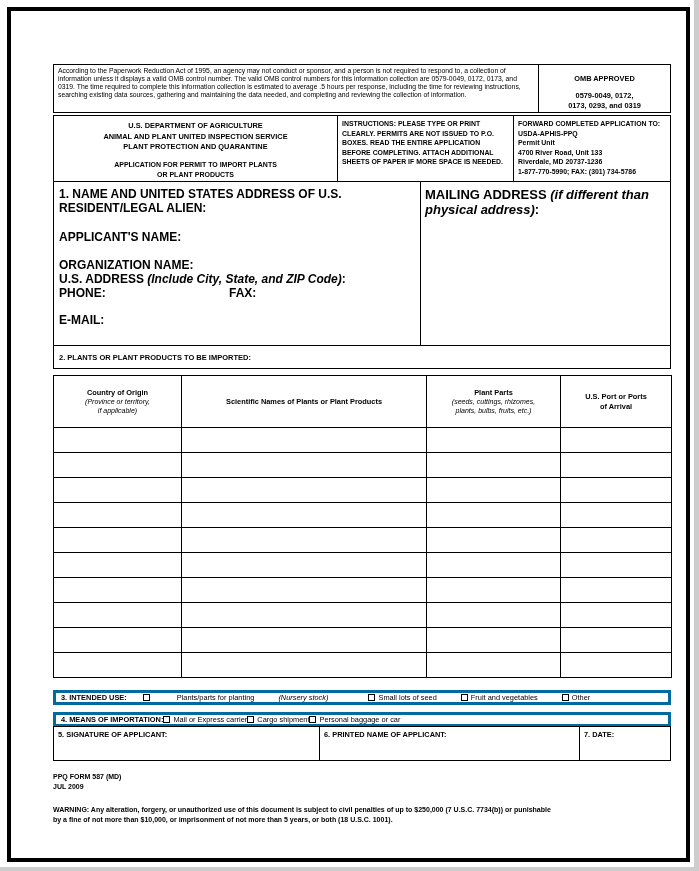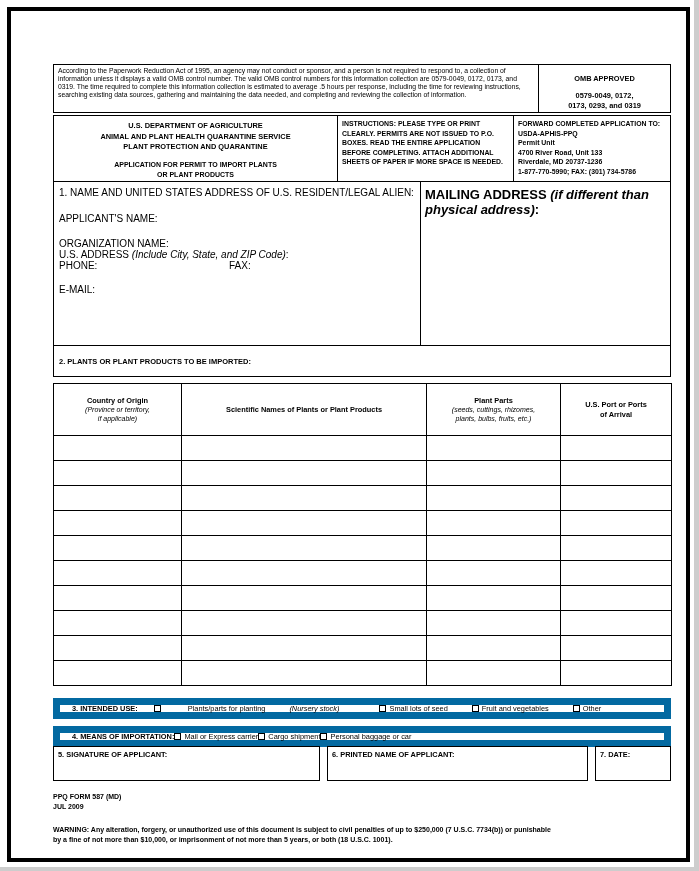--- a/index.html
+++ b/index.html
@@ -84,41 +84,41 @@
   .s1-box {
     margin-top: -1px;
     border: 1px solid #000;
     display: flex;
     height: 165px;
   }
   .s1-left {
     width: 367px;
     border-right: 1px solid #000;
     padding: 5px 5px 0;
-    font-size: 10px;
-    font-weight: normal;
+    font-size: 12px;
+    font-weight: bold;
   }
   .s1-right {
     flex: 1;
     padding: 5px 4px 0;
     font-size: 13px;
     font-weight: bold;
   }
   .s1-title { margin-bottom: 15px; }
   .s1-l1 { margin-bottom: 14px; }
   .s1-l2 { }
   .s1-l3 { }
   .s1-phone-row { margin-bottom: 13px; }
   .s1-phone { display: inline-block; width: 170px; }
 
   
   .s2-title-row {
     margin-top: -1px;
     border: 1px solid #000;
-    height: 32px;
+    height: 24px;
     display: flex;
     align-items: center;
     padding-left: 5px;
     font-size: 7.5px;
     font-weight: bold;
   }
   .import-table {
     margin-top: 6px;
     width: 618px;
     border-collapse: collapse;
@@ -136,25 +136,25 @@
   }
   .import-table th .sub {
     font-size: 7px;
     font-weight: normal;
     font-style: italic;
   }
   .import-table td { height: 25px; background: #fff; }
 
   
   .opt-row {
-    border: 7px solid #0369a1;
-    height: 21px;
+    border: 3px solid #0369a1;
+    height: 15px;
     display: flex;
     align-items: center;
-    padding-left: 12px;
+    padding-left: 5px;
     font-size: 7.4px;
     white-space: nowrap;
   }
   .s3 { margin-top: 12px; }
   .s4 { margin-top: 7px; }
   .opt-row .row-title { font-weight: bold; }
   .opt { display: inline-flex; align-items: center; }
   .checkbox {
     display: inline-block;
     width: 7px; height: 7px;
@@ -162,21 +162,21 @@
     margin-right: 3px;
     flex-shrink: 0;
     background: #fff;
   }
   .ml16 { margin-left: 16px; gap: 24px; }
   .ml40 { margin-left: 40px; }
   .ml24 { margin-left: 24px; }
   .ml28 { }
 
   
-  .sig-row { display: flex; margin-top: -1px; gap: 8px; }
+  .sig-row { display: flex; margin-top: -1px; }
   .sig-cell {
     border: 1px solid #000;
     height: 35px;
     padding: 3px 4px;
     font-size: 7.4px;
     font-weight: bold;
   }
   .sig-1 { width: 267px; }
   .sig-2 { width: 261px; margin-left: -1px; }
   .sig-3 { flex: 1; margin-left: -1px; }
@@ -197,21 +197,21 @@
         <div class="omb-cell">
           <div class="omb-title">OMB APPROVED</div>
           <div>0579-0049, 0172,</div>
           <div>0173, 0293, and 0319</div>
         </div>
       </div>
 
       <div class="header-row">
         <div class="agency-cell">
           <div>U.S. DEPARTMENT OF AGRICULTURE</div>
-          <div>ANIMAL AND PLANT HEALTH QUARANTINE SERVICE</div>
+          <div>ANIMAL AND PLANT UNITED INSPECTION SERVICE</div>
           <div>PLANT PROTECTION AND QUARANTINE</div>
           <div class="form-title">
             <div>APPLICATION FOR PERMIT TO IMPORT PLANTS</div>
             <div>OR PLANT PRODUCTS</div>
           </div>
         </div>
         <div class="instr-cell">INSTRUCTIONS: PLEASE TYPE OR PRINT CLEARLY.  PERMITS ARE NOT ISSUED TO P.O. BOXES.  READ THE ENTIRE APPLICATION BEFORE COMPLETING. ATTACH ADDITIONAL SHEETS OF PAPER IF MORE SPACE IS NEEDED.</div>
         <div class="fwd-cell">
           <div>FORWARD COMPLETED APPLICATION TO:</div>
           <div>USDA-APHIS-PPQ</div>

